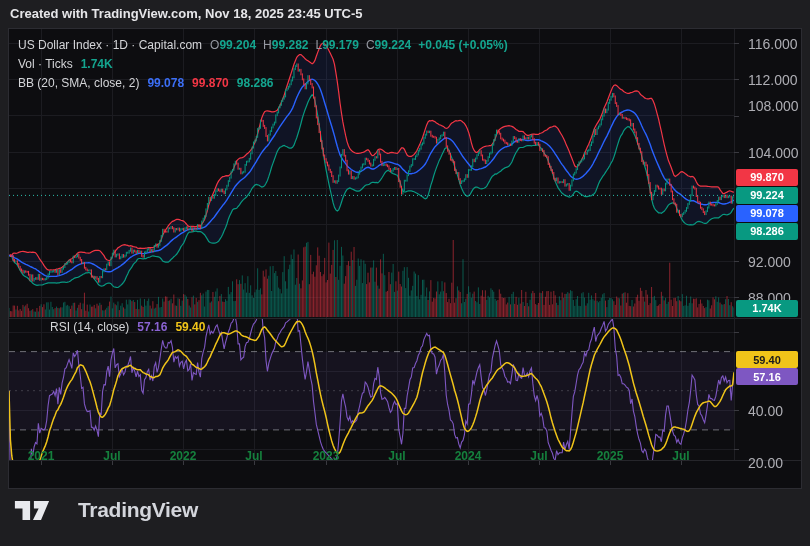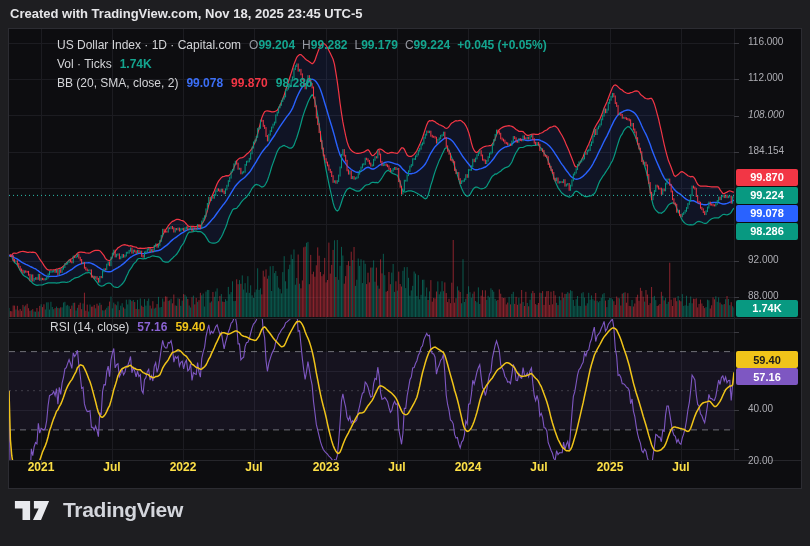--- a/index.html
+++ b/index.html
@@ -8,41 +8,41 @@
   .attribution{position:absolute;left:10px;top:6px;font-size:13px;font-weight:700;color:#e6e6e9;}
   .panel{position:absolute;left:8px;top:28px;width:792px;height:459px;background:#0d0d10;
          border:1px solid #2c2c32;box-sizing:content-box;}
   .panel svg{position:absolute;left:0;display:block;}
   #main-svg{top:0;}
   #rsi-svg{top:290px;}
   .sep-main{position:absolute;left:0;top:289px;width:100%;height:1px;background:#26262b;}
   .sep-time{position:absolute;left:0;top:431px;width:100%;height:1px;background:#26262b;}
   .axis-vline{position:absolute;left:725px;top:0;width:1px;height:431px;background:#1f1f24;}
   .legend{position:absolute;left:9px;font-size:12px;color:#d8d9dc;z-index:5;}
-  .legend.main-l{top:6px;margin-left:39px;}
+  .legend.main-l{top:6px;}
   .legend.rsi-l{top:288px;margin-left:32px;}
   .lrow{height:19px;display:flex;align-items:center;white-space:nowrap;}
   .lrow .t{color:#d4d5d8;margin-right:8px;}
   .lrow .pair{margin-right:7px;}
   .k{color:#9598a1;}
   .v{font-weight:700;}
   .c-up{color:#14a58f;}
   .c-red{color:#f23645;}
   .c-blue{color:#3b6ef5;}
   .c-purple{color:#8a63d2;}
   .c-yellow{color:#f0c419;}
   .gap{margin-right:8px;}
   .chip{position:absolute;left:727px;width:62px;height:17px;border-radius:2px;font-size:11px;
         font-weight:700;display:flex;align-items:center;justify-content:center;z-index:4;}
-  .ptick{position:absolute;left:739px;font-size:10px;color:#aeaeb4;z-index:2;}
+  .ptick{position:absolute;left:739px;font-size:14px;color:#aeaeb4;z-index:2;}
   .hmark{position:absolute;left:725px;width:5px;height:1px;background:#3a3a40;z-index:2;}
-  .ttick{position:absolute;top:431px;width:46px;margin-left:-23px;text-align:center;
-         font-size:12px;font-weight:600;color:#fde047;}
+  .ttick{position:absolute;top:420px;width:46px;margin-left:-23px;text-align:center;
+         font-size:12px;font-weight:600;color:#15803d;}
   .tmark{position:absolute;top:432px;width:1px;height:4px;background:#3a3a40;}
-  .footer{position:absolute;left:13px;top:495px;display:flex;align-items:center;gap:12px;}
+  .footer{position:absolute;left:13px;top:495px;display:flex;align-items:center;gap:27px;}
   .brand-text{font-size:21px;font-weight:700;color:#d4d6dc;letter-spacing:-0.3px;}
 </style>
 </head>
 <body>
 
 <div class="page">
 
   <div class="attribution">Created with TradingView.com, Nov 18, 2025 23:45 UTC-5</div>
 
   <div class="panel">
@@ -100,23 +100,23 @@
       </div>
     </div>
 
     <div id="price-axis"></div>
     <div id="time-axis"></div>
   <div class="hmark" style="top: 14px;"></div>
       <div class="ptick" style="top: 7px;">116.000</div>
       <div class="hmark" style="top: 50px;"></div>
       <div class="ptick" style="top: 43px;">112.000</div>
       <div class="hmark" style="top: 87px;"></div>
-      <div class="ptick" style="top: 80px; font-style: italic;">108.000</div>
+      <div class="ptick" style="top: 69px;">108.000</div>
       <div class="hmark" style="top: 123px;"></div>
-      <div class="ptick" style="top: 116px;">184.154</div>
+      <div class="ptick" style="top: 116px;">104.000</div>
       <div class="hmark" style="top: 232px;"></div>
       <div class="ptick" style="top: 225px;">92.000</div>
       <div class="hmark" style="top: 268px;"></div>
       <div class="ptick" style="top: 261px;">88.000</div>
       <div class="hmark" style="top: 303px;"></div>
       <div class="ptick" style="top: 296px; margin-top: 32px;">80.00</div>
       <div class="hmark" style="top: 381px;"></div>
       <div class="ptick" style="top: 374px;">40.00</div>
       <div class="hmark" style="top: 420px;"></div>
       <div class="ptick" style="top: 426px;">20.00</div>

